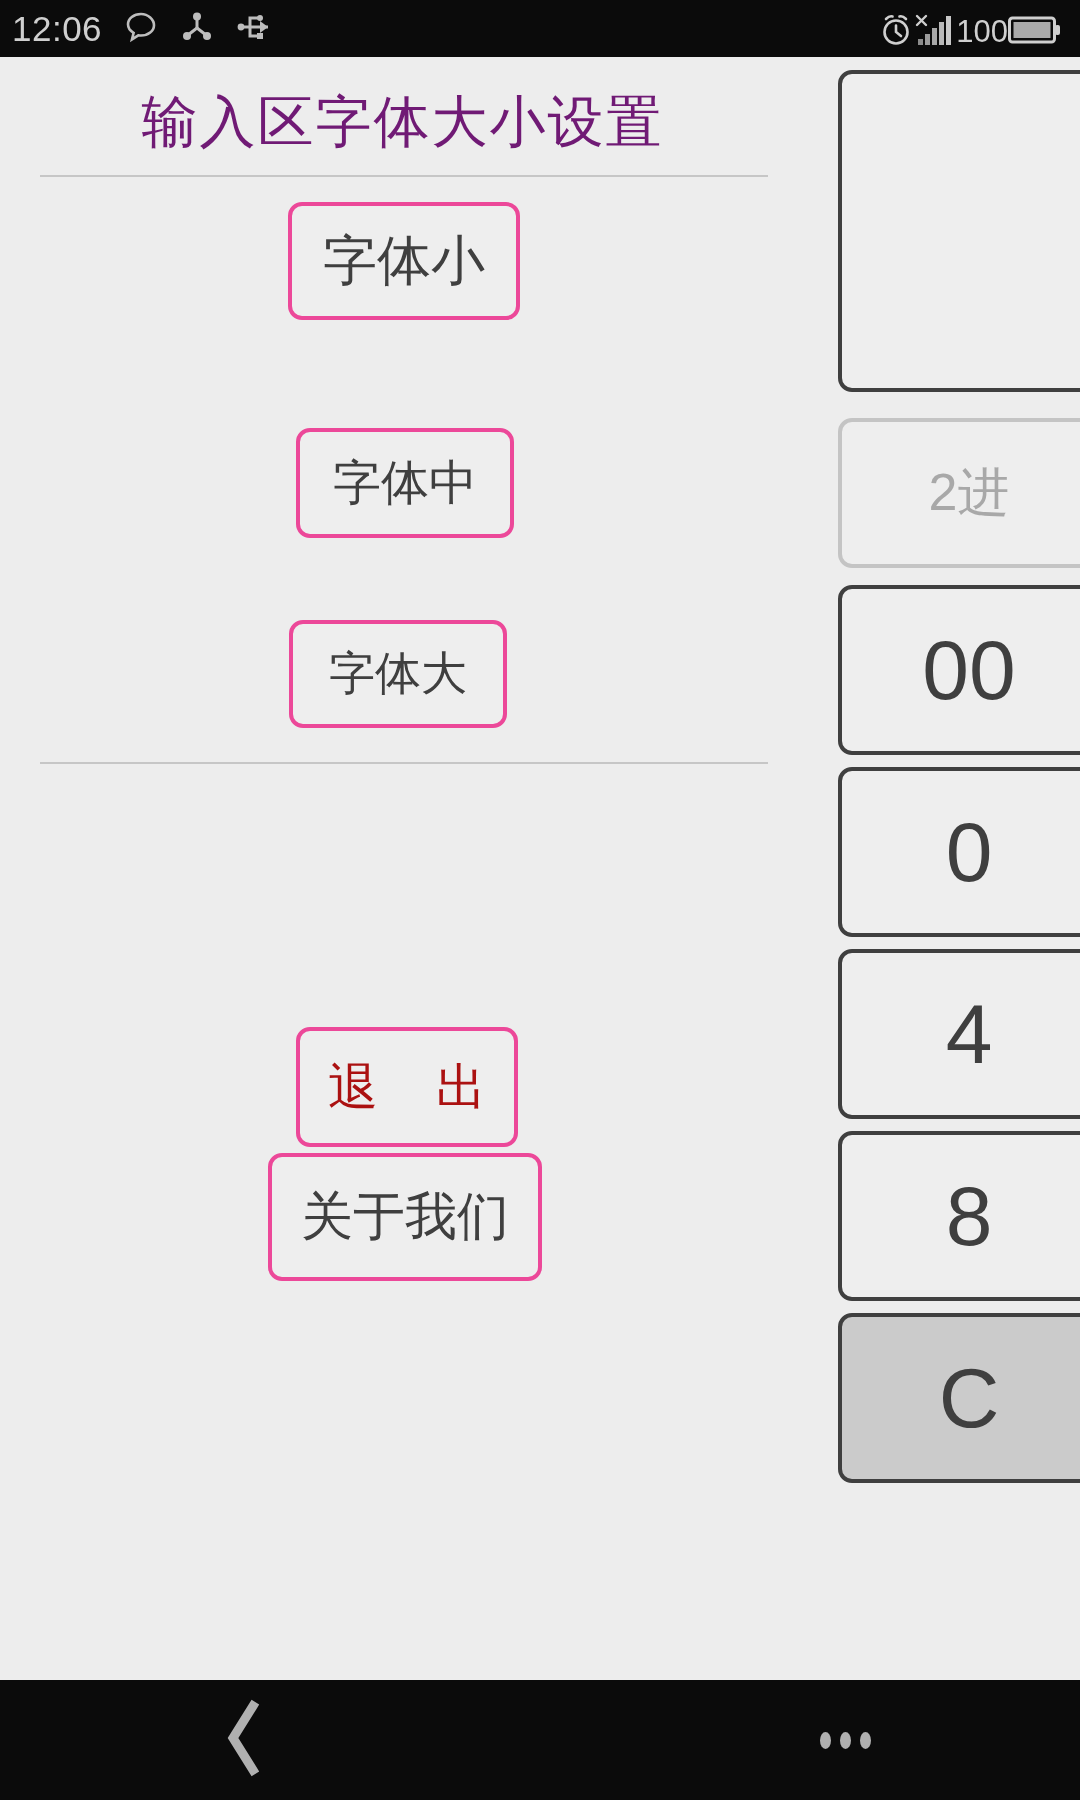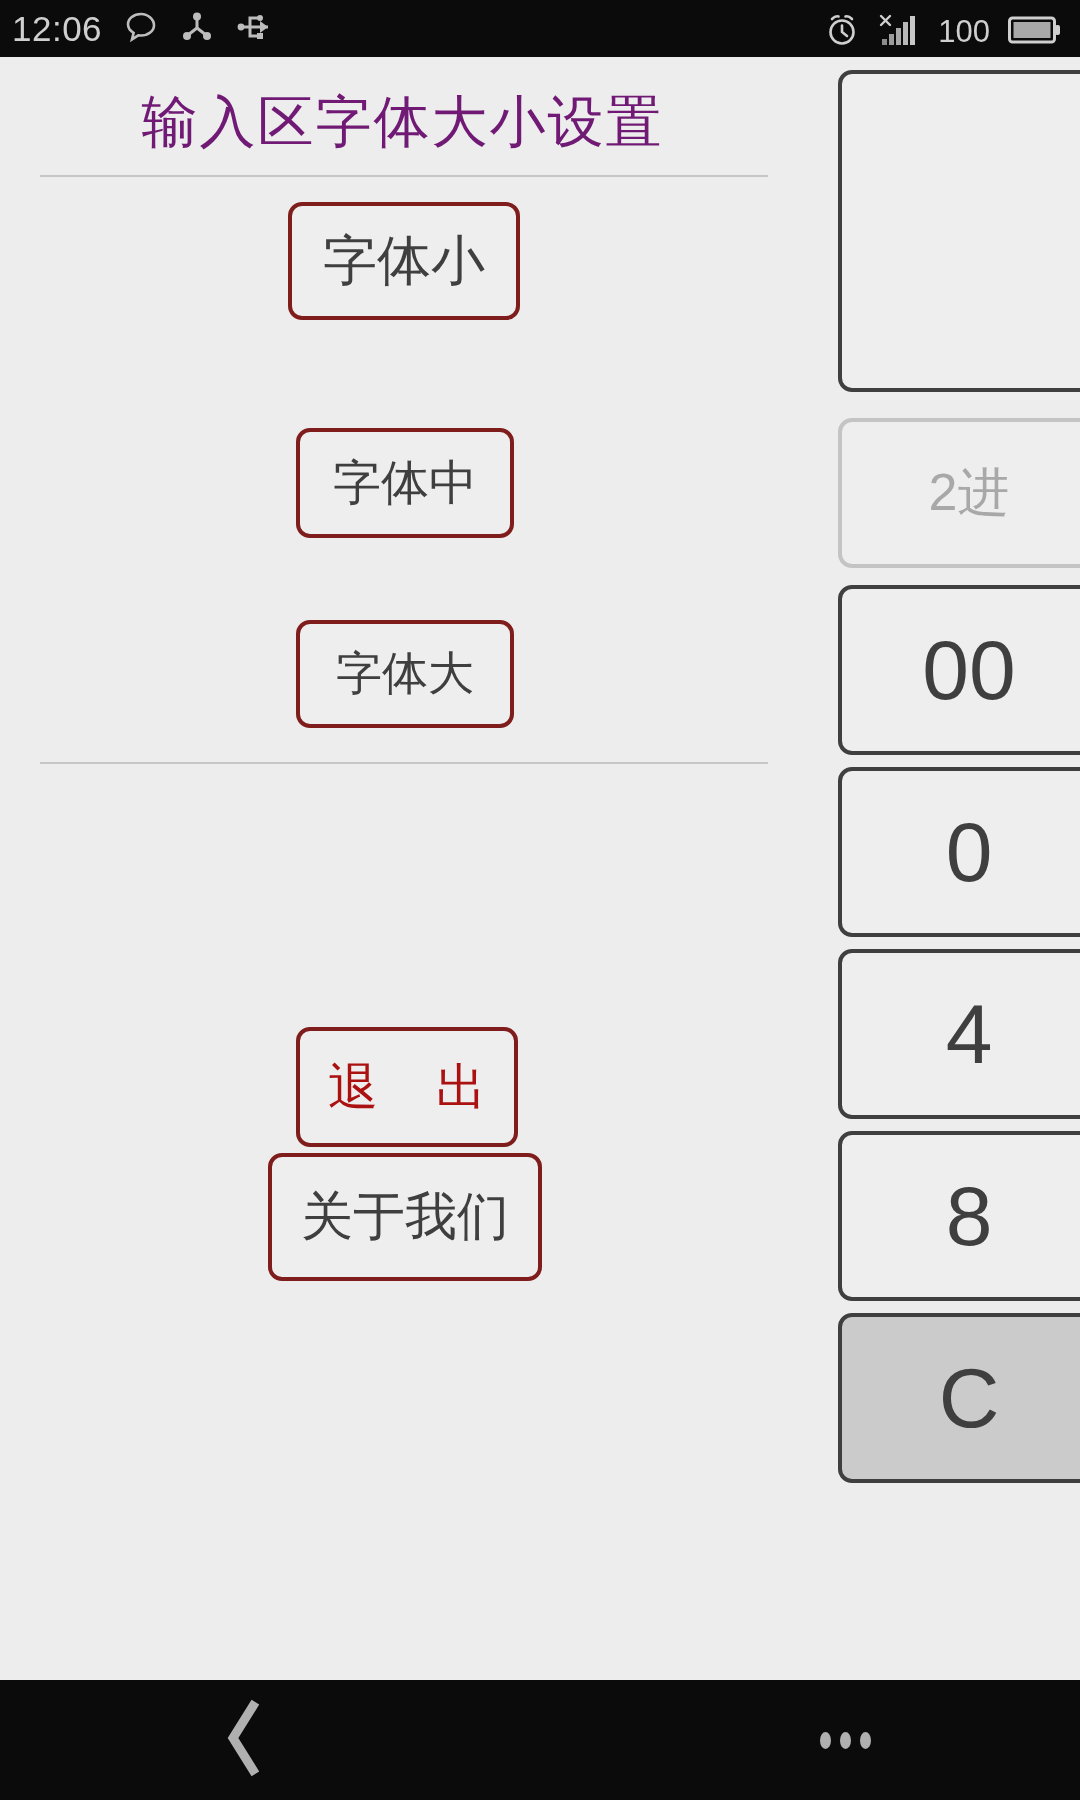--- a/index.html
+++ b/index.html
@@ -13,21 +13,21 @@
 
   
   #statusbar{
     position:absolute;left:0;top:0;width:1080px;height:57px;
     background:#0b0b0b;
     display:flex;align-items:center;
     box-sizing:border-box;
     padding:0 18px 0 12px;
   }
   #statusbar .left{display:flex;align-items:center;gap:22px;}
-  #statusbar .right{margin-left:auto;display:flex;align-items:center;gap:18px;margin-top:6px;}
+  #statusbar .right{margin-left:auto;display:flex;align-items:center;margin-top:6px;}
   .sb-time{
     color:#cfcfcf;font-size:35px;letter-spacing:0.5px;line-height:1;
     font-family:"Liberation Sans",sans-serif;
   }
   .sb-batnum{color:#cfcfcf;font-size:31px;line-height:1;}
   .sb-ico{display:block;}
 
   
   #calc-col{
     position:absolute;right:0;top:57px;width:262px;height:1623px;
@@ -68,31 +68,31 @@
   .hr{
     position:absolute;left:40px;width:728px;height:2px;
     background:#c6c6c6;
   }
   #hr-top{top:118px;}
   #hr-mid{top:705px;}
 
   .opt-btn{
     position:absolute;
     box-sizing:border-box;
-    border:4px solid #7f1d1d;
+    border:4px solid #ec4899;
     border-radius:14px;
     background:#eeeeee;
     display:flex;align-items:center;justify-content:center;
     color:#3f3f3f;
     white-space:nowrap;
     font-family:"Liberation Sans","DejaVu Sans",sans-serif;
   }
   #btn-small{left:288px;top:145px;width:232px;height:118px;font-size:54px;}
   #btn-medium{left:296px;top:355px;width:218px;height:110px;font-size:48px;margin-top:16px;}
-  #btn-large{left:296px;top:563px;width:218px;height:108px;font-size:46px;}
+  #btn-large{left:289px;top:563px;width:218px;height:108px;font-size:46px;}
   #btn-exit{
     left:296px;top:970px;width:222px;height:120px;font-size:50px;
     color:#ab1111;letter-spacing:22px;text-indent:22px;
   }
   #btn-about{left:268px;top:1096px;width:274px;height:128px;font-size:52px;}
 
   
   #navbar{
     position:absolute;left:0;bottom:0;width:1080px;height:120px;
     background:#0b0b0b;

